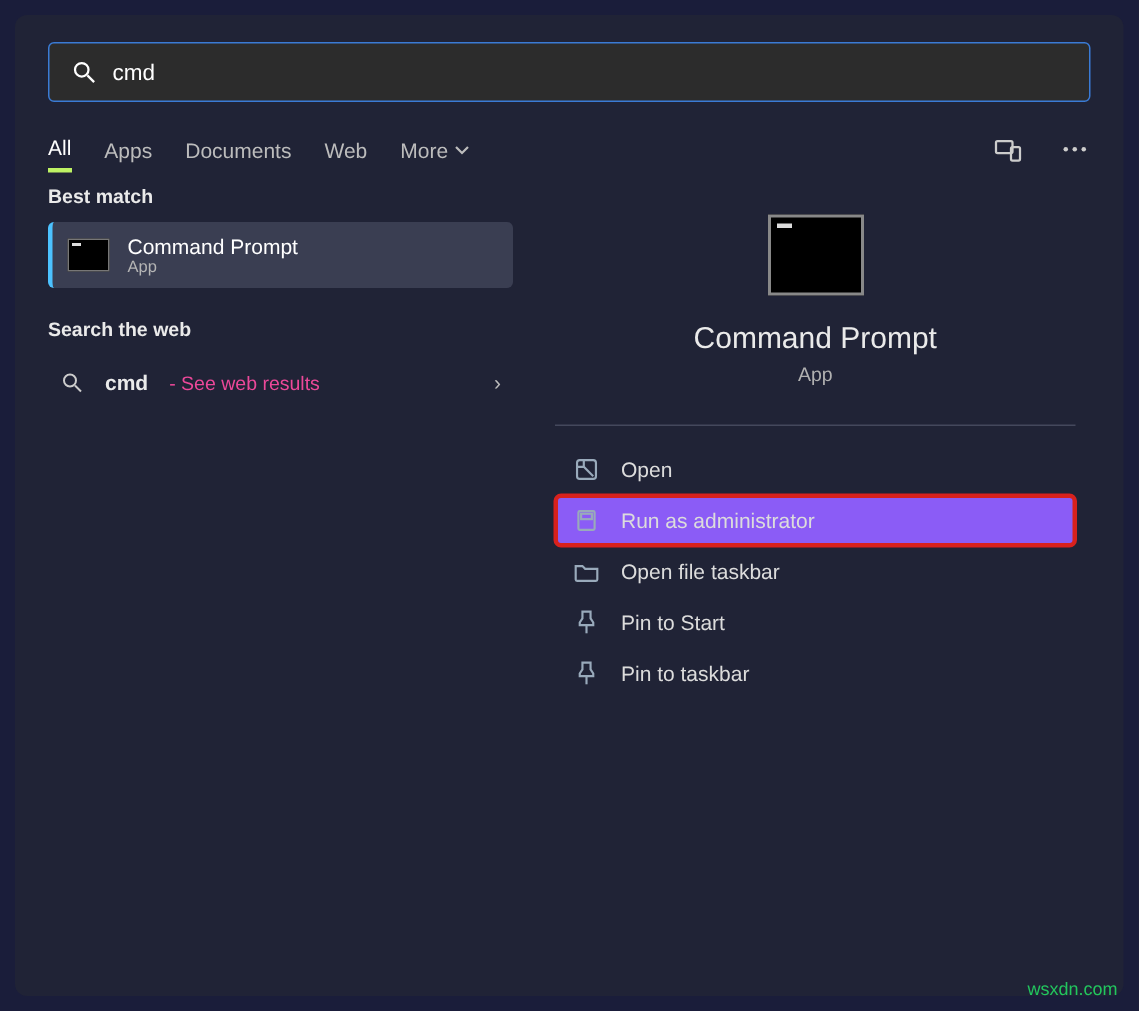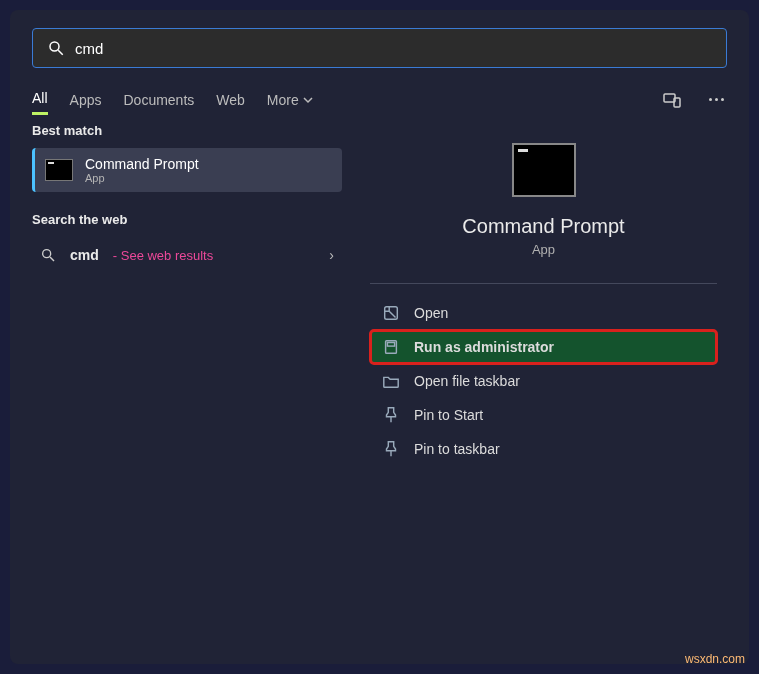--- a/index.html
+++ b/index.html
@@ -82,26 +82,25 @@
 .preview-sub { text-align:center; font-size:13px; color:#b0b0b0; margin-top:4px; }
 .divider { height:1px; background:#44485c; margin:26px 0 12px; }
 
 .action {
   display:flex; align-items:center; gap:14px;
   padding: 8px 12px; font-size:14px; color:#dcdcdc;
   cursor:pointer; border-radius:4px;
 }
 .action .ic { width:18px; height:18px; stroke:#9ab; stroke-width:1.6; fill:none; flex-shrink:0;}
 .action.highlighted {
-  background:#14532d;
+  background:#8b5cf6;
   outline:3px solid #d8211d;
   outline-offset:-2px;
-  font-weight:bold;
-}
-.watermark{position:absolute;right:14px;bottom:8px;font-size:12px;color:#fdba74;}
+}
+.watermark{position:absolute;right:14px;bottom:8px;font-size:12px;color:#22c55e;}
 </style>
 </head>
 <body>
 
 <div class="panel">
 
   <div class="searchbar">
     <svg class="search-icon" viewBox="0 0 24 24">
         <circle cx="10" cy="10" r="6"></circle>
         <line x1="15" y1="15" x2="21" y2="21"></line>

